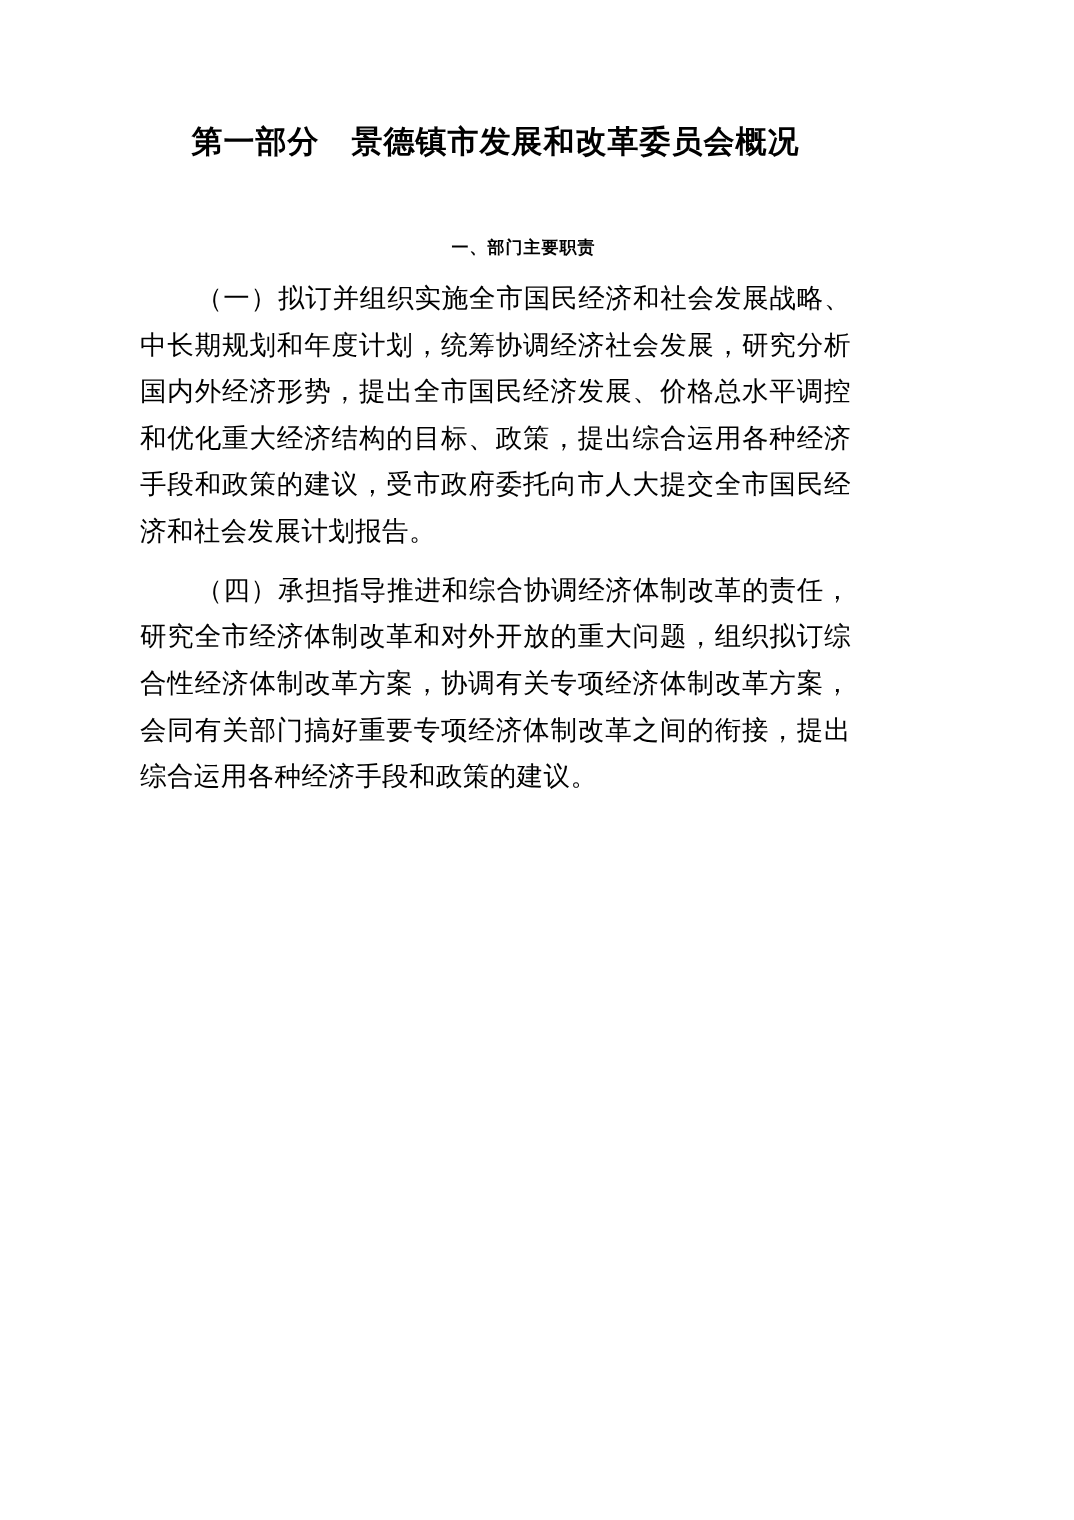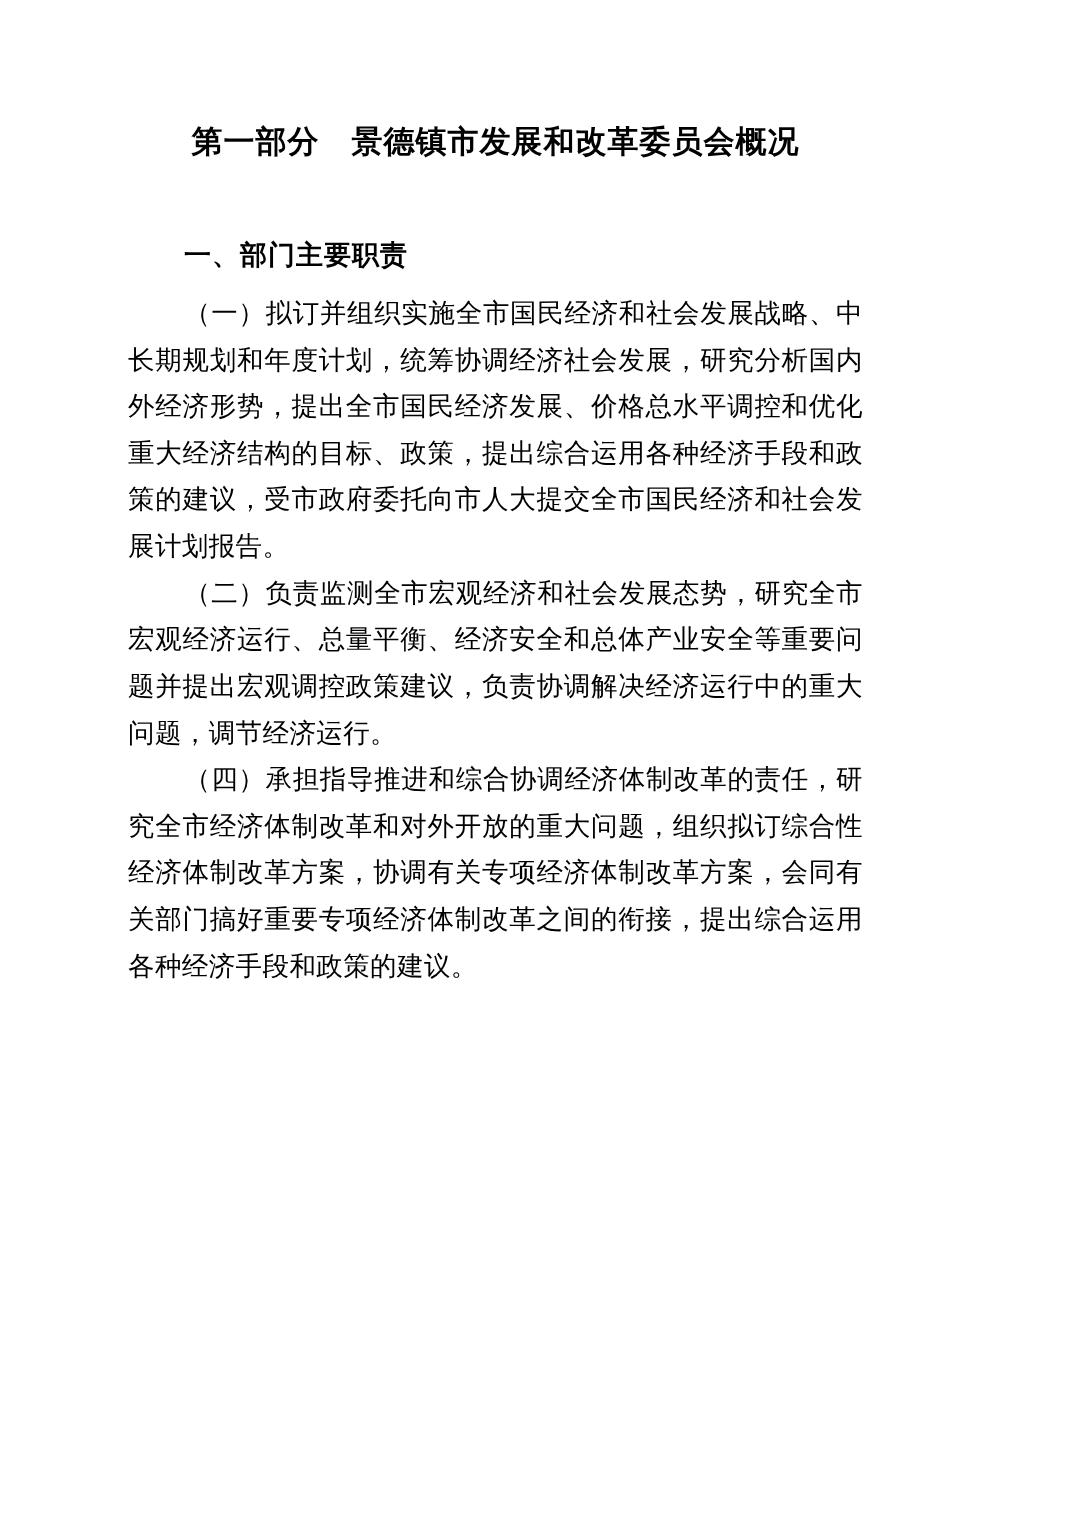--- a/index.html
+++ b/index.html
@@ -28,49 +28,49 @@
     font-size: 31px;
     letter-spacing: 1px;
     text-align: center;
     margin: 0 0 72px 0;
     line-height: 1.4;
     white-space: pre;
   }
   .section-heading {
     font-family: "DejaVu Sans", "Liberation Sans", sans-serif;
     font-weight: bold;
-    font-size: 27px;
+    font-size: 17px;
     letter-spacing: 1px;
     margin: 0 0 14px 0;
     padding-left: 56px;
     line-height: 1.5;
+    text-align: center;
   }
   .para {
     font-family: "DejaVu Serif", "Liberation Serif", serif;
     font-size: 26.5px;
     line-height: 1.76;
     text-align: justify;
     text-align-last: left;
     text-indent: 56px;
-    margin: 0;
+    margin: 12px;
     letter-spacing: 0.4px;
   }
   .para + .para {
     margin-top: 0px;
   }
 </style>
 </head>
 <body>
 
 <div class="page">
 
   <h1 class="doc-title">第一部分　景德镇市发展和改革委员会概况</h1>
 
   <h2 class="section-heading">一、部门主要职责</h2>
 
   <p class="para">（一）拟订并组织实施全市国民经济和社会发展战略、中长期规划和年度计划，统筹协调经济社会发展，研究分析国内外经济形势，提出全市国民经济发展、价格总水平调控和优化重大经济结构的目标、政策，提出综合运用各种经济手段和政策的建议，受市政府委托向市人大提交全市国民经济和社会发展计划报告。</p>
 
-  <p class="para">（二）负责监测全市宏观经济和社会发展态势，研究全市宏观经济运行、总量平衡、经济安全和总体产业安全等重要问题并提出宏观调控政策建议，负责协调解决经济运行中的重大问题，调节经济运行。</p>
 
 
   <p class="para">（四）承担指导推进和综合协调经济体制改革的责任，研究全市经济体制改革和对外开放的重大问题，组织拟订综合性经济体制改革方案，协调有关专项经济体制改革方案，会同有关部门搞好重要专项经济体制改革之间的衔接，提出综合运用各种经济手段和政策的建议。</p>
 
 </div>
 
 </body></html>

